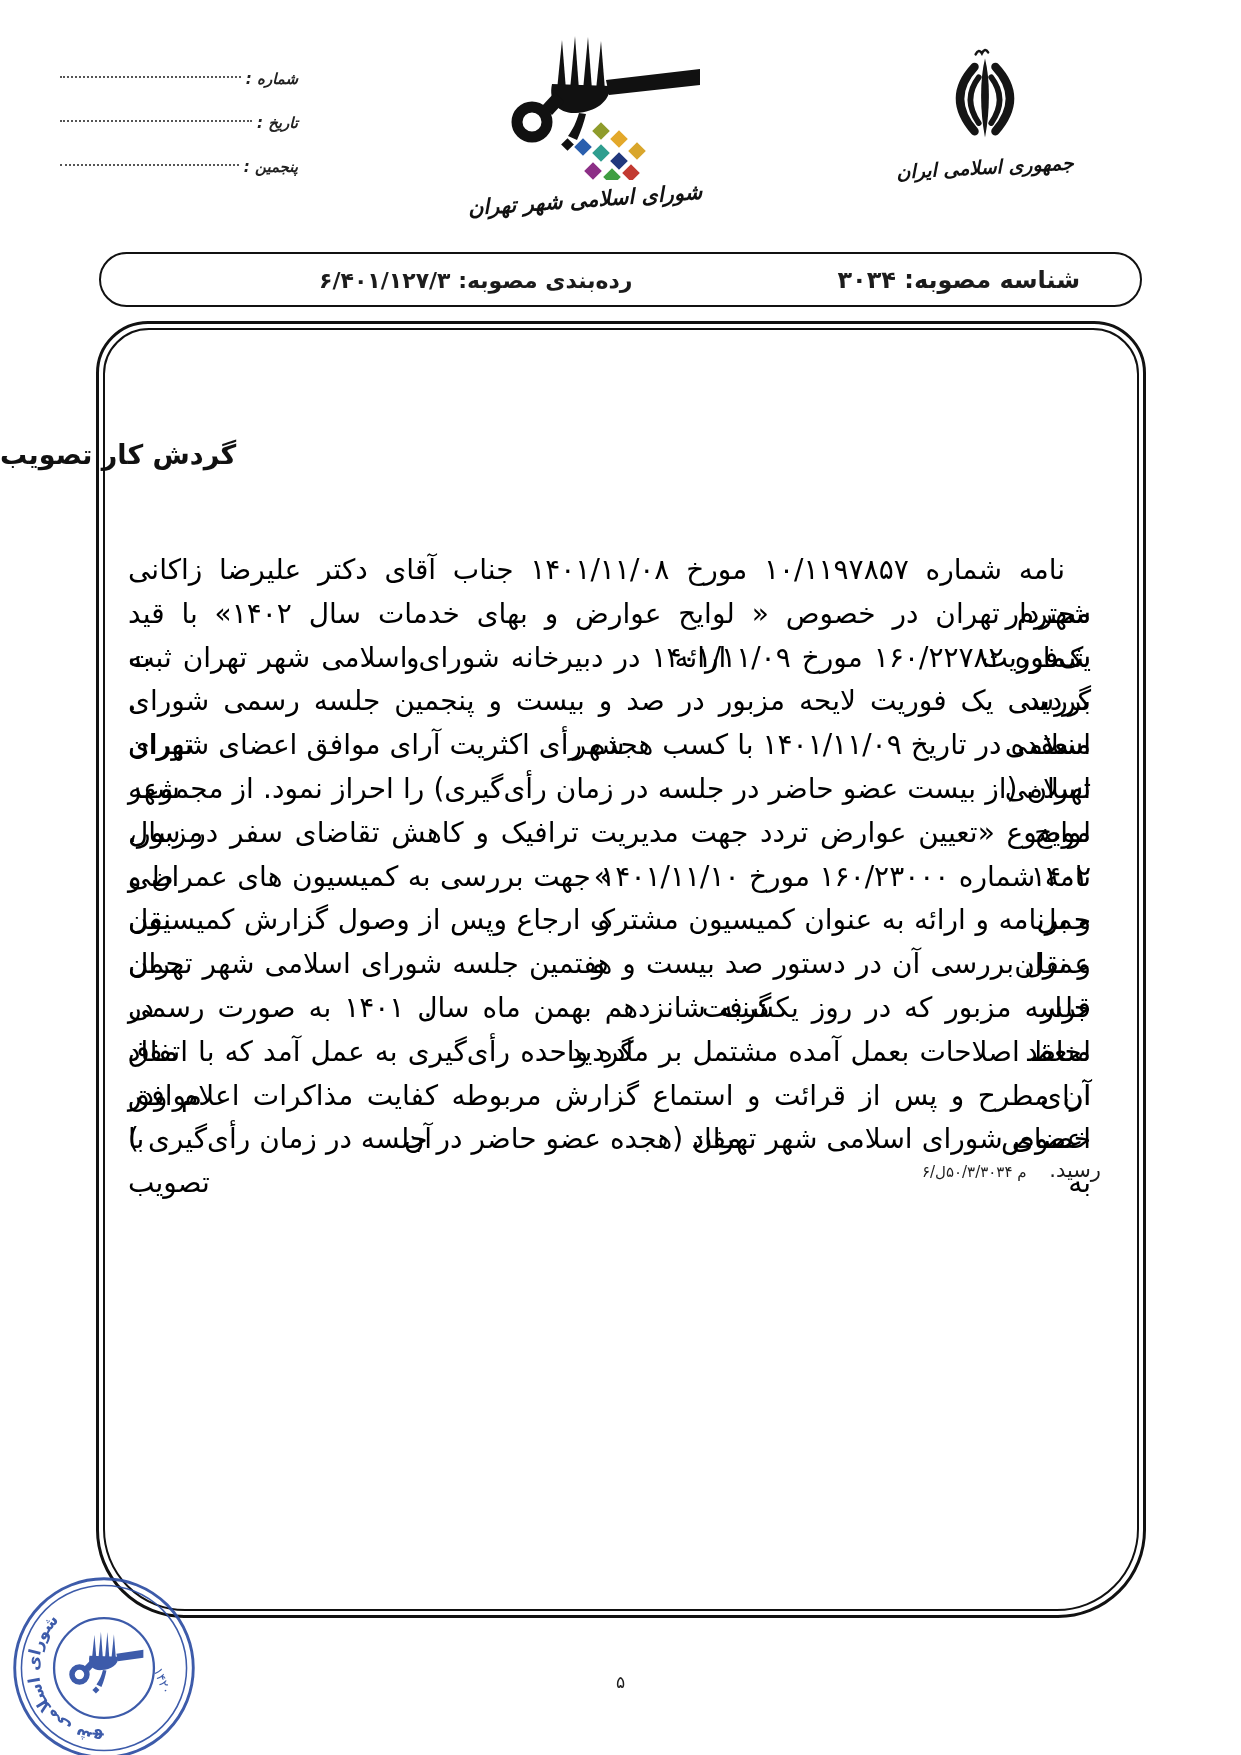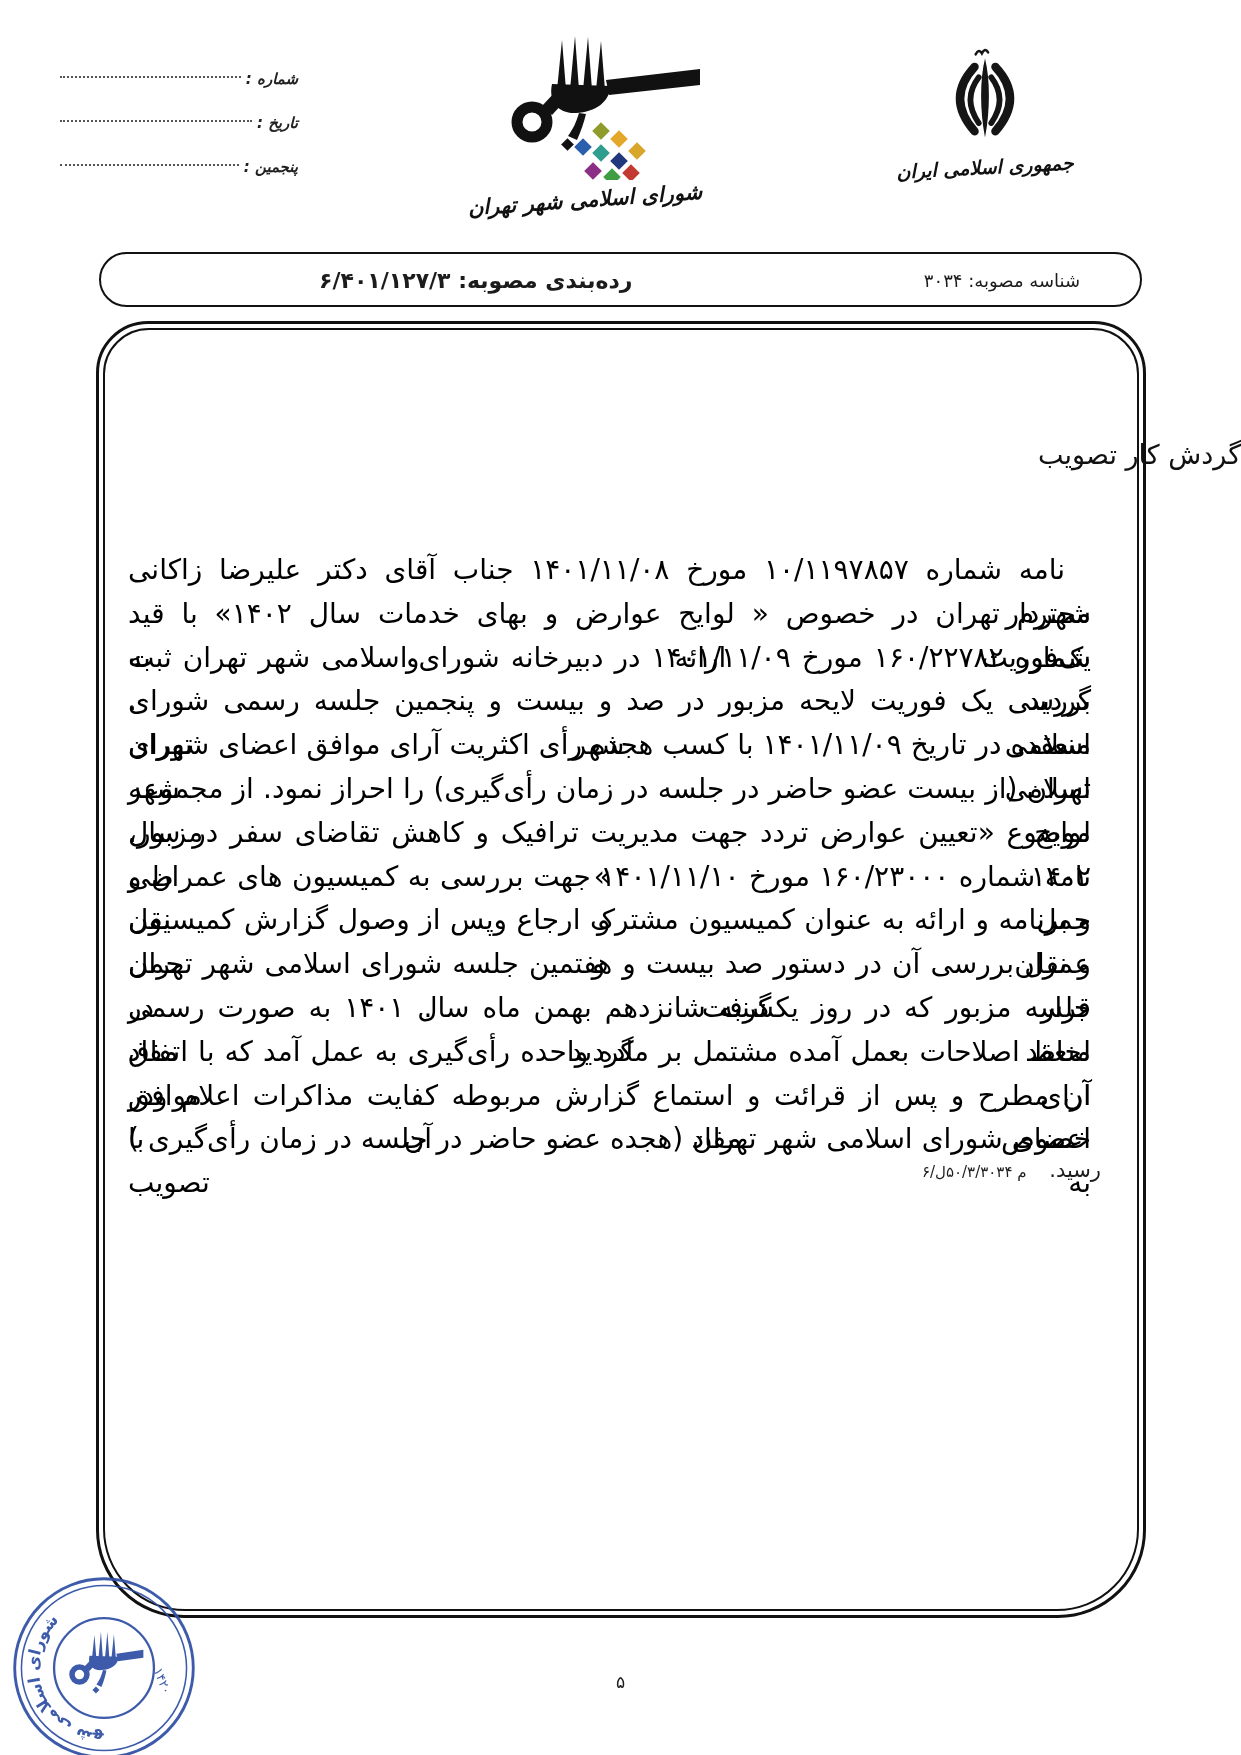--- a/index.html
+++ b/index.html
@@ -16,31 +16,31 @@
   
   .center-logo{position:absolute;left:445px;top:28px;width:280px;text-align:center;}
   .logo-caption{margin-top:4px;font-size:21px;font-weight:bold;font-style:italic;transform:rotate(-4deg);color:#111;}
   
   .emblem{position:absolute;left:885px;top:44px;width:200px;text-align:center;}
   .emblem-caption{margin-top:4px;font-size:19px;font-weight:bold;font-style:italic;transform:rotate(-3deg);color:#111;}
   
   .id-bar{position:absolute;left:99px;top:252px;width:1043px;height:55px;
     border:2.5px solid #111;border-radius:30px;box-sizing:border-box;background:#fff;}
   .id-right{position:absolute;right:60px;top:50%;transform:translateY(-50%);
-    font-size:18px;font-weight:normal;white-space:nowrap;}
+    font-size:24px;font-weight:bold;white-space:nowrap;}
   .id-left{position:absolute;left:218px;top:50%;transform:translateY(-50%);
     font-size:22px;font-weight:bold;white-space:nowrap;}
   
   .main-box{position:absolute;left:96px;top:321px;width:1050px;height:1297px;
     border:3px solid #111;border-radius:52px 52px 88px 88px;box-sizing:border-box;}
   .main-box-inner{position:absolute;inset:4px;border:2px solid #111;
     border-radius:46px 46px 82px 82px;}
   
-  .doc-title{position:absolute;left:0;right:0;top:439px;text-align:right;
-    font-size:27px;font-weight:normal;letter-spacing:.5px;color:#111;}
+  .doc-title{position:absolute;left:0;right:0;top:439px;text-align:left;
+    font-size:27px;font-weight:bold;letter-spacing:.5px;color:#111;}
   .doc-body{position:absolute;right:150px;top:548px;width:963px;
     font-size:28px;line-height:43.8px;color:#000000;}
   .doc-line{text-align:justify;text-align-last:justify;height:43.8px;overflow:visible;}
   .doc-line.first{text-indent:26px;}
   .closing{position:absolute;right:140px;top:1158px;font-size:21px;white-space:nowrap;}
   .closing-ref{font-size:15px;margin-right:16px;margin-top:29px;}
   
   .stamp{position:absolute;left:8px;top:1572px;width:192px;height:192px;opacity:.92;}
   
   .page-number{position:absolute;left:0;right:0;top:1672px;text-align:center;font-size:17px;}

